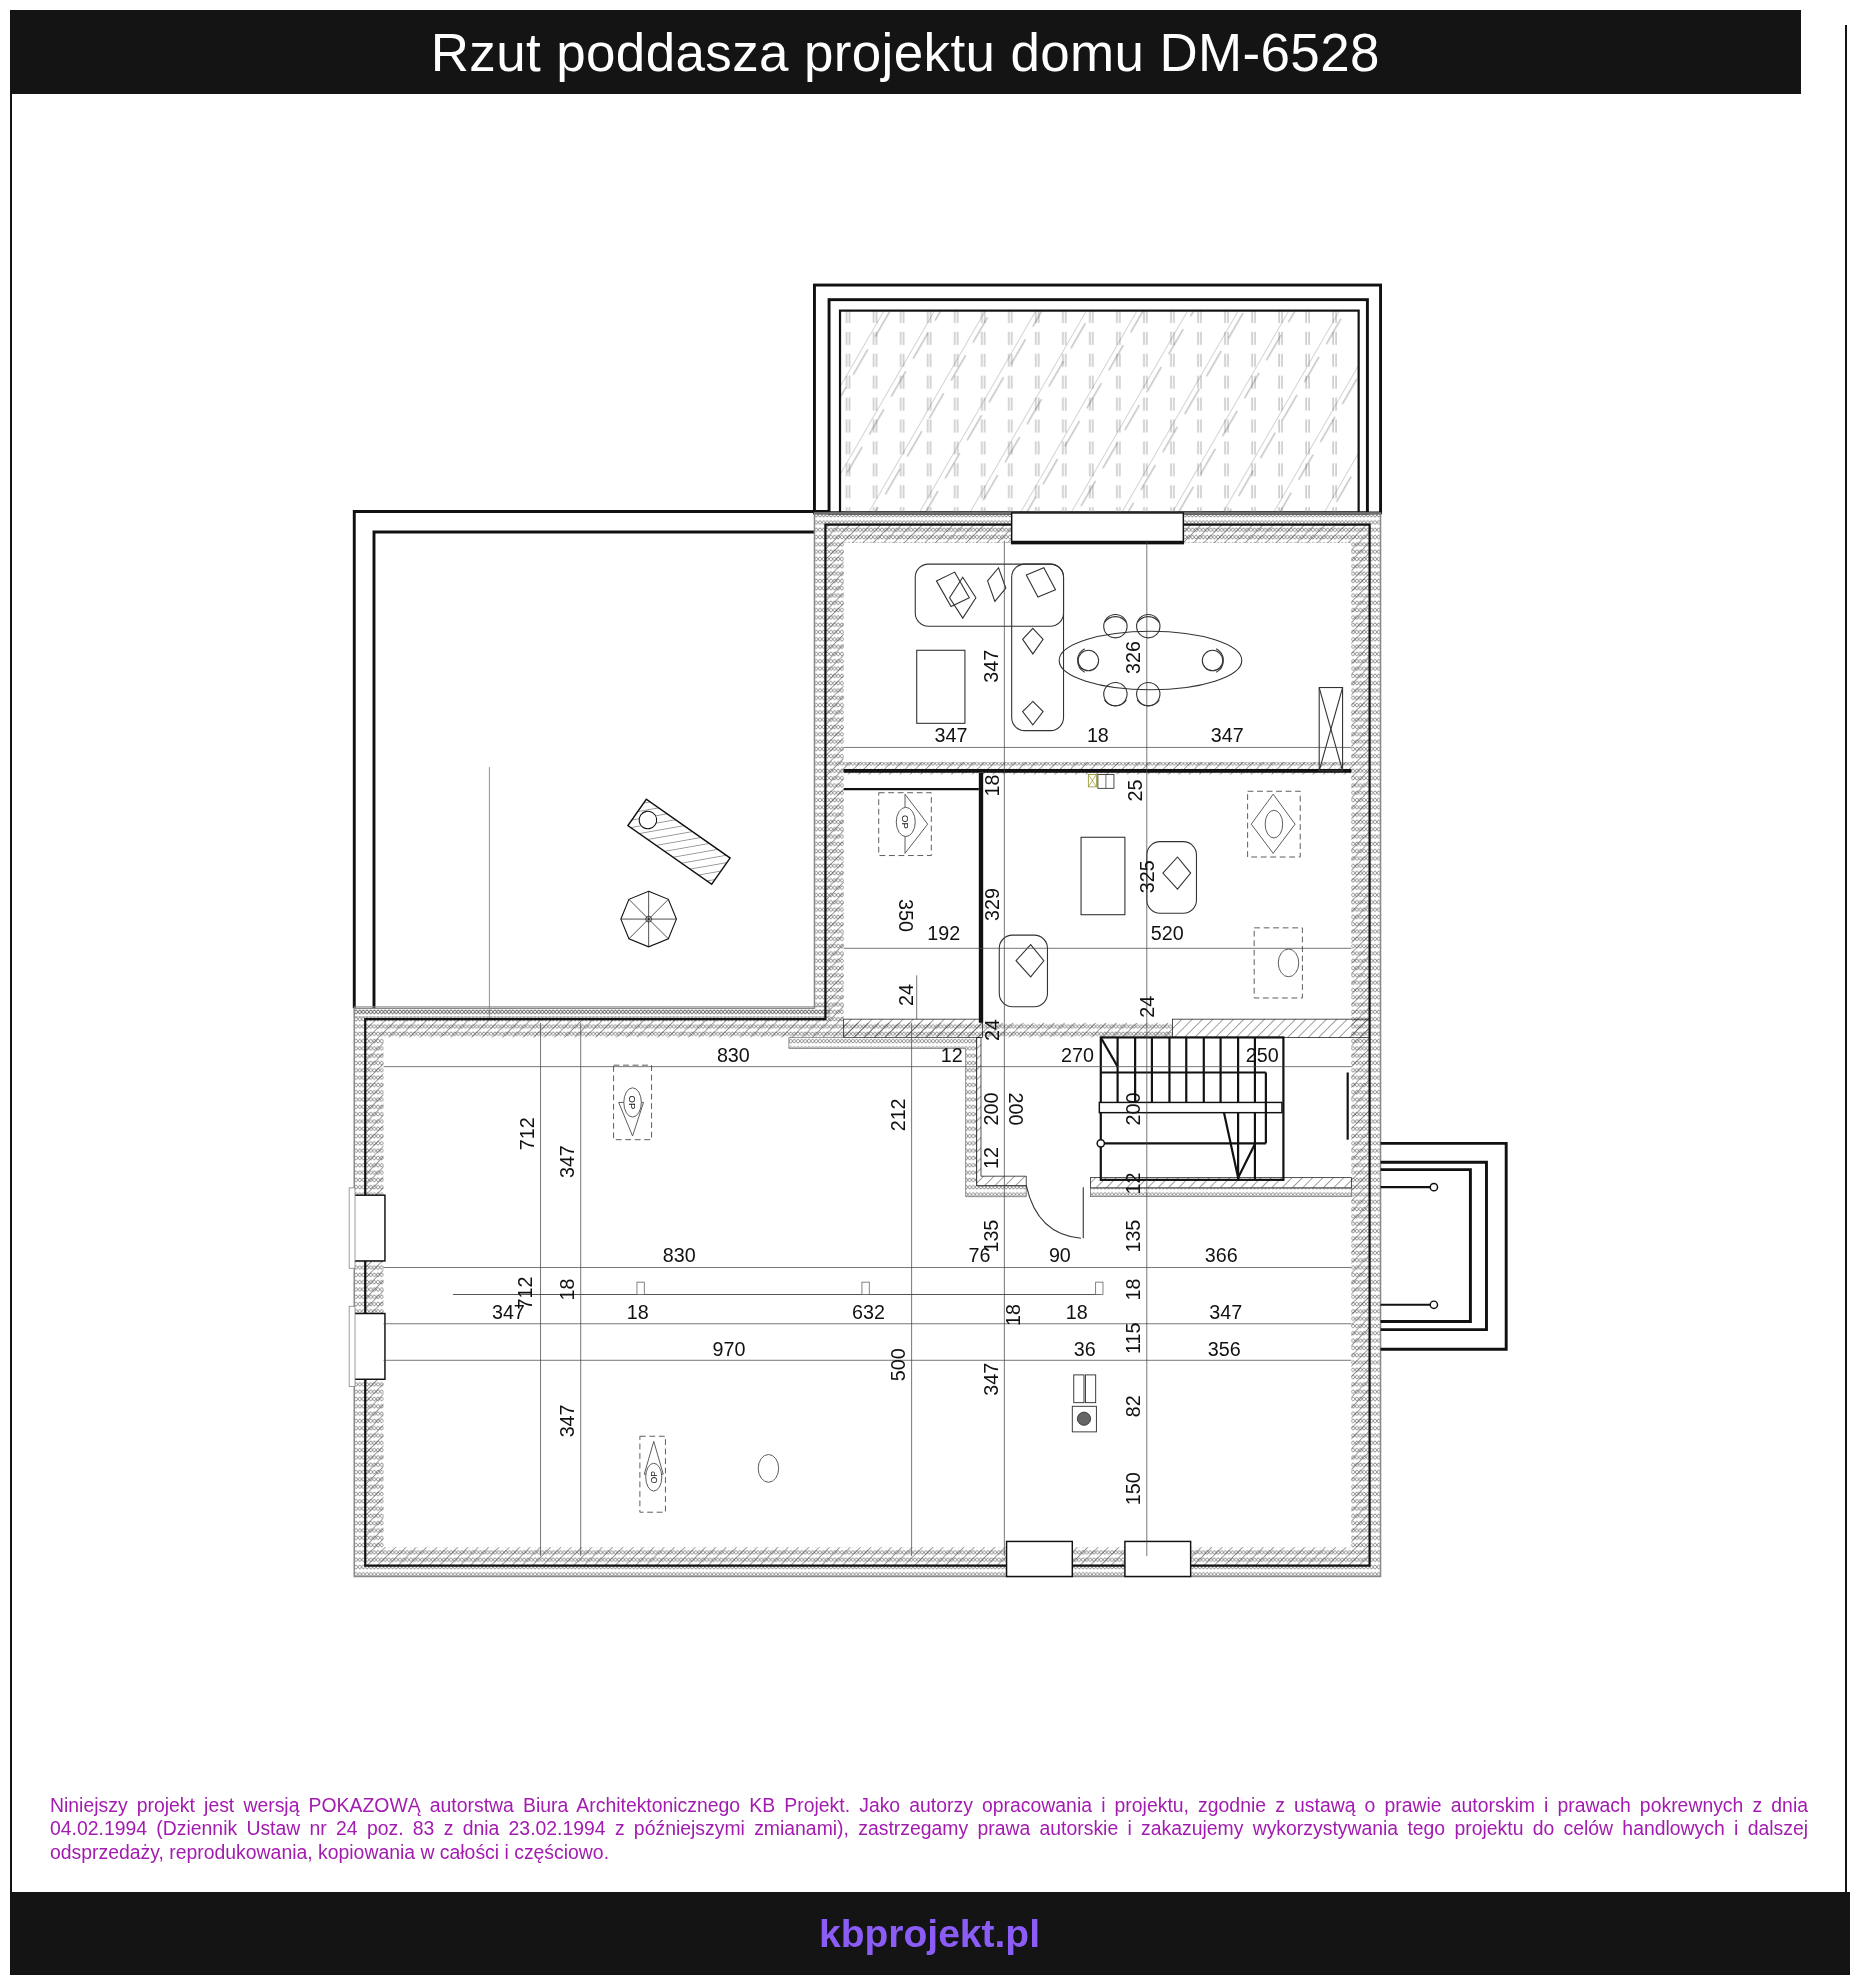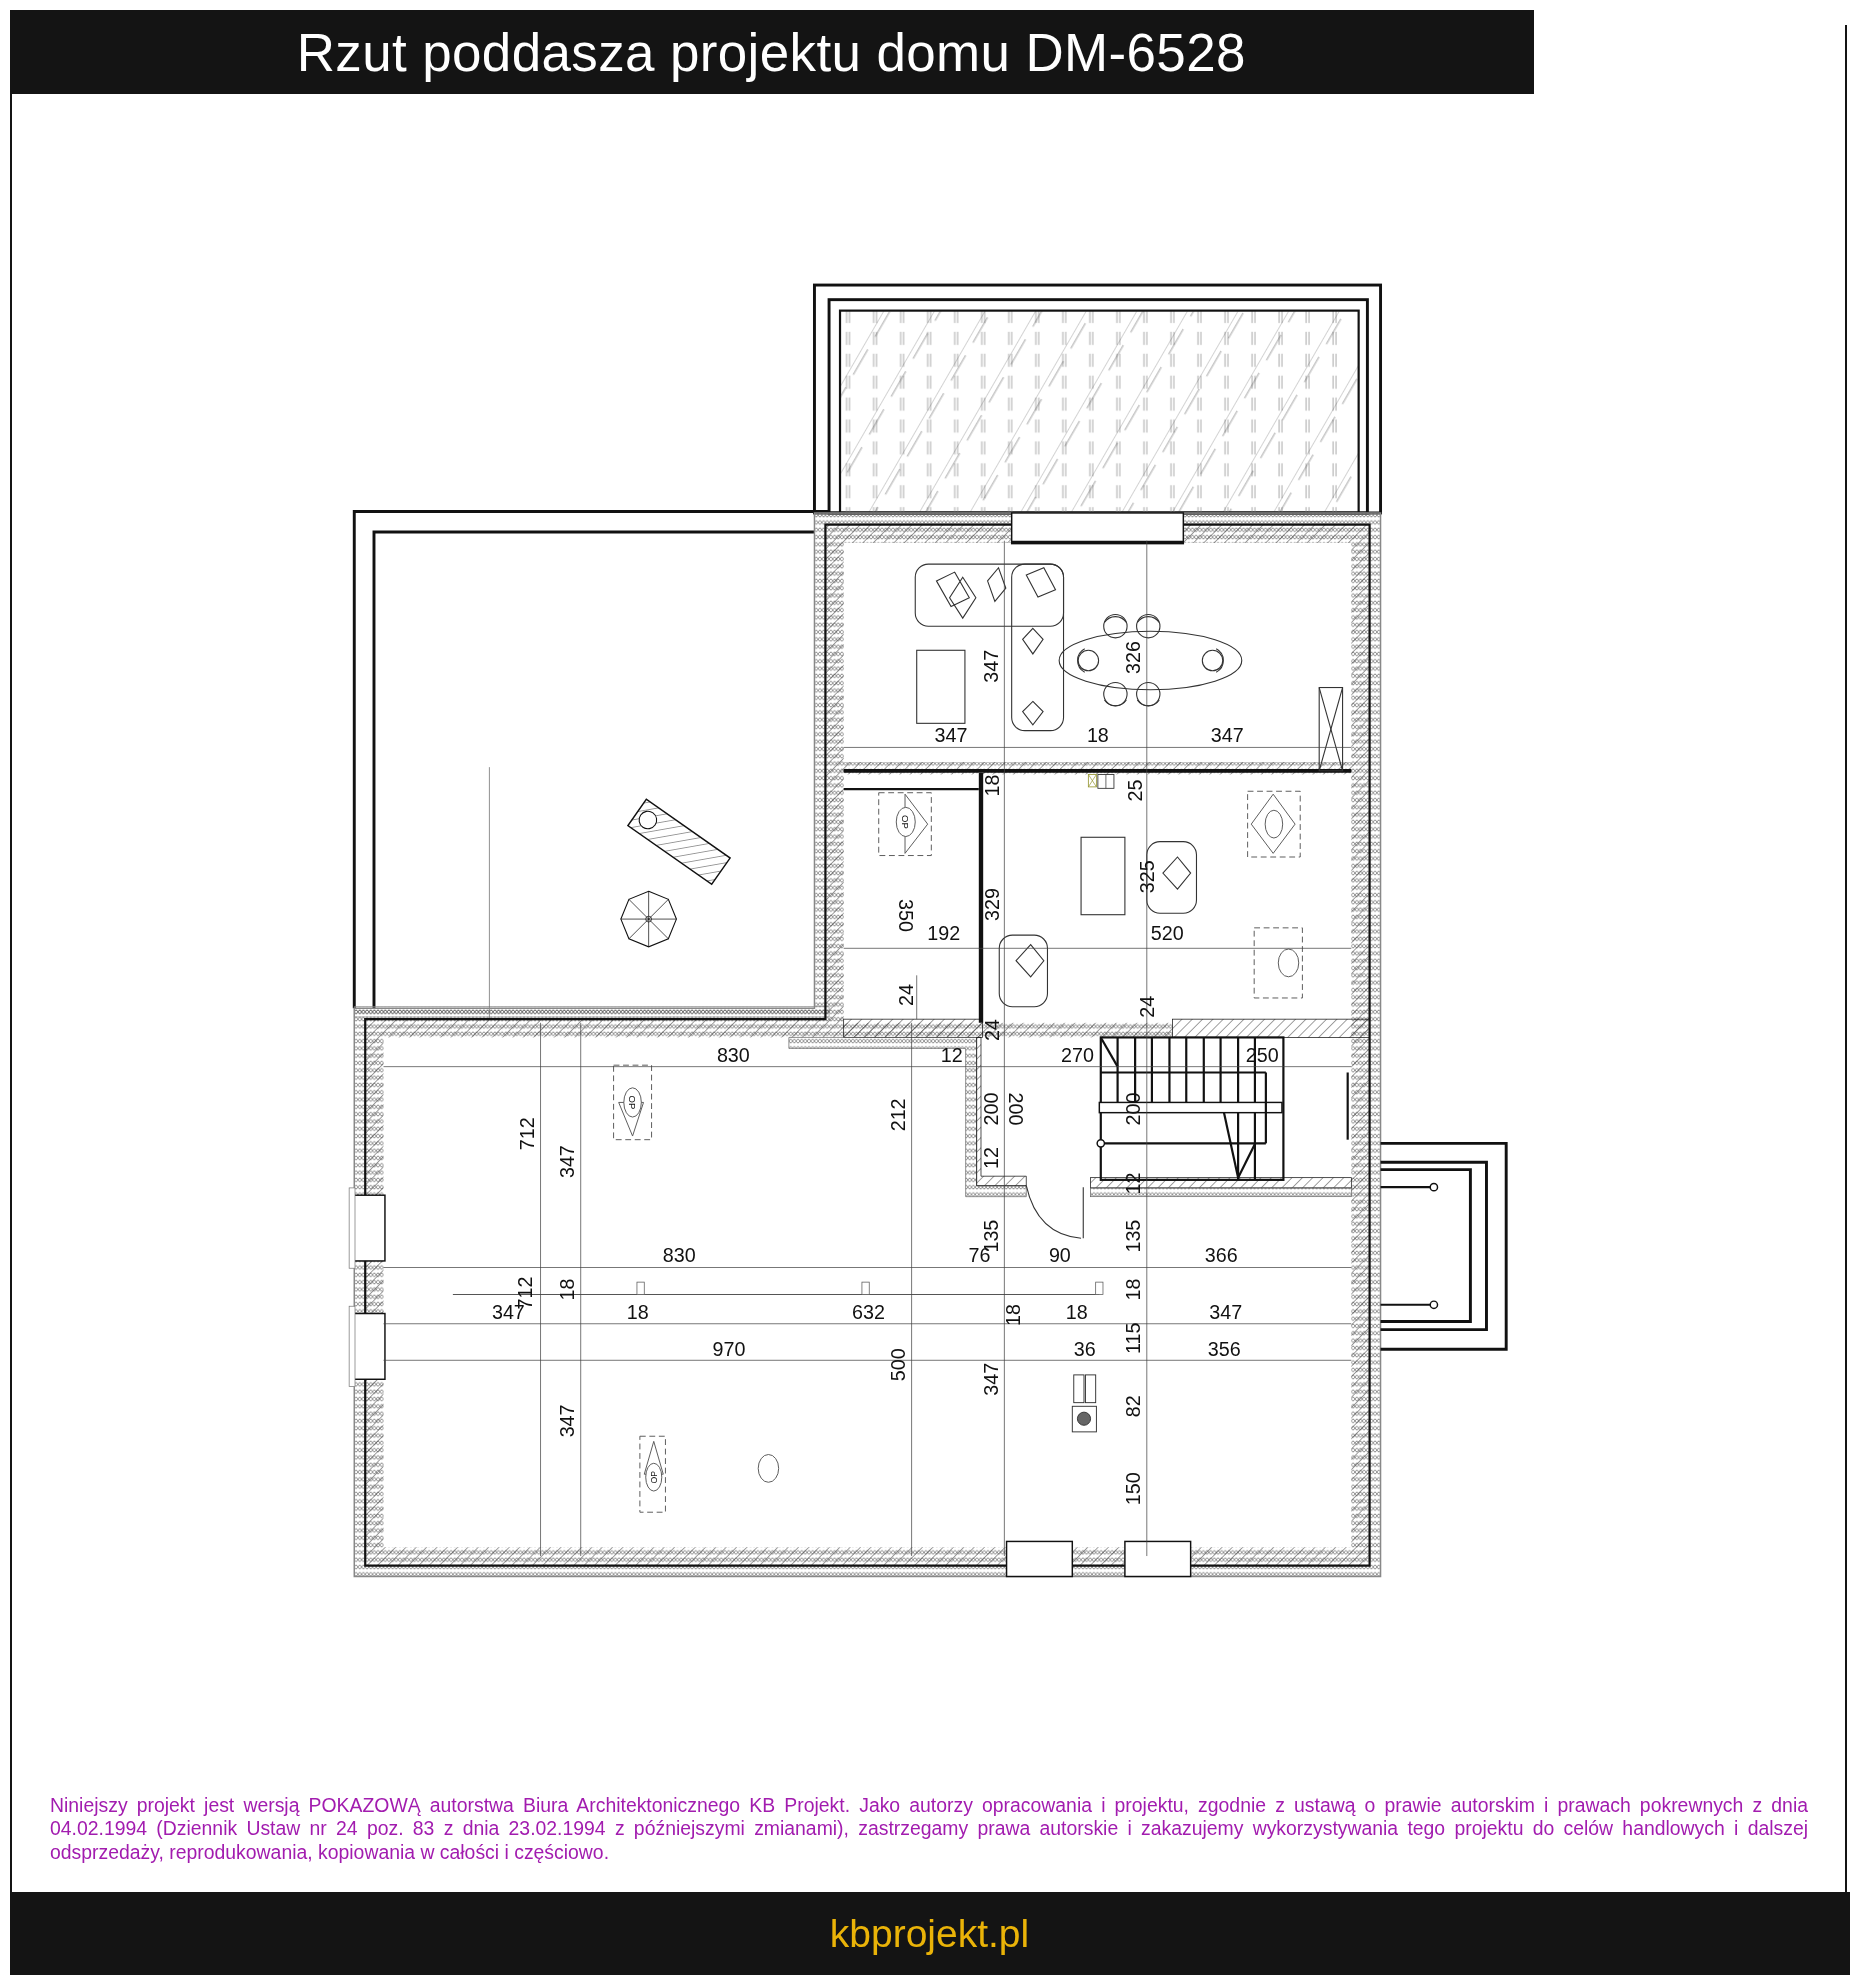--- a/index.html
+++ b/index.html
@@ -1,31 +1,31 @@
 <!DOCTYPE html>
 <html style="font-size:11.7px"><head>
 <meta charset="utf-8">
 <style>
   html, body { margin: 0; padding: 0; background: #ffffff; }
   body { width: 1859px; height: 1985px; position: relative; overflow: hidden;
          font-family: "Liberation Sans", "DejaVu Sans", sans-serif; }
   .frame { position: absolute; left: 10.2px; top: 25px; width: 1837px; height: 1940px;
            border-left: 2.2px solid #141414; border-right: 2.2px solid #141414; box-sizing: border-box; }
-  .title-bar { position: absolute; left: 9.5px; top: 9.5px; width: 1524px; height: 84px;
+  .title-bar { position: absolute; left: 9.5px; top: 9.5px; width: 1791px; height: 84px;
                background: #141414; display: flex; align-items: center; justify-content: center; }
   .title-text { color: #ffffff; font-size: 54px; font-weight: 300; letter-spacing: 0.4px;
                 font-family: "Liberation Sans", "DejaVu Sans", sans-serif; transform: scaleX(0.98); }
   .plan { position: absolute; left: 0; top: 0; width: 1859px; height: 1985px; }
   .plan text { font-family: "Liberation Sans", "DejaVu Sans", sans-serif; fill: #111; }
   .dim { font-size: 27px; }
   .disclaimer { position: absolute; left: 50px; top: 1794px; width: 1758px; font-size: 19.4px;
                 line-height: 23.4px; color: #a21caf; text-align: justify; text-align-last: left; }
   .footer-bar { position: absolute; left: 9.5px; top: 1892px; width: 1840px; height: 83px;
                 background: #141414; display: flex; align-items: center; justify-content: center; }
-  .footer-text { color: #eab308; font-size: 39px; font-weight: 400; }
+  .footer-text { color: #8b5cf6; font-size: 39px; font-weight: 700; }
 </style>
 </head>
 <body>
 
 <div class="frame"></div>
 
 <div class="title-bar">
   <span class="title-text">Rzut poddasza projektu domu DM-6528</span>
 </div>
 

